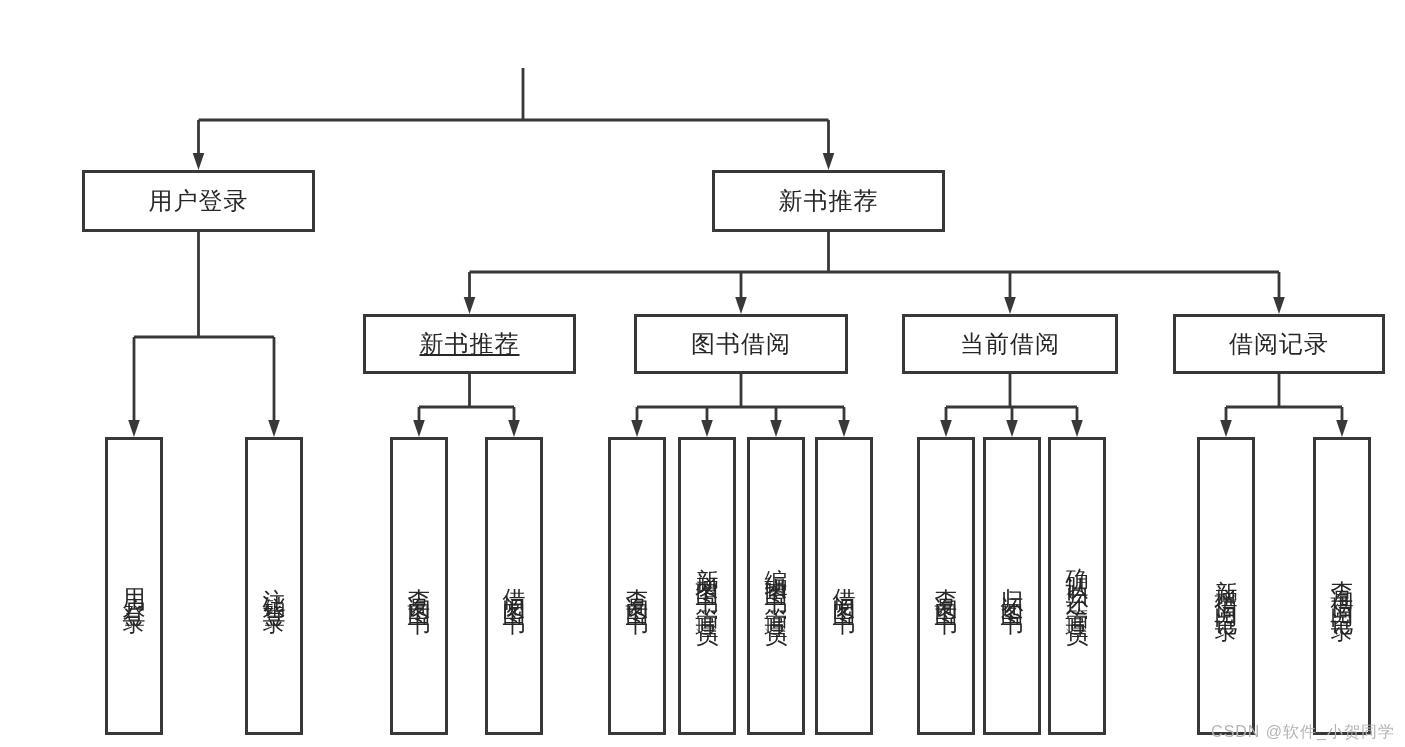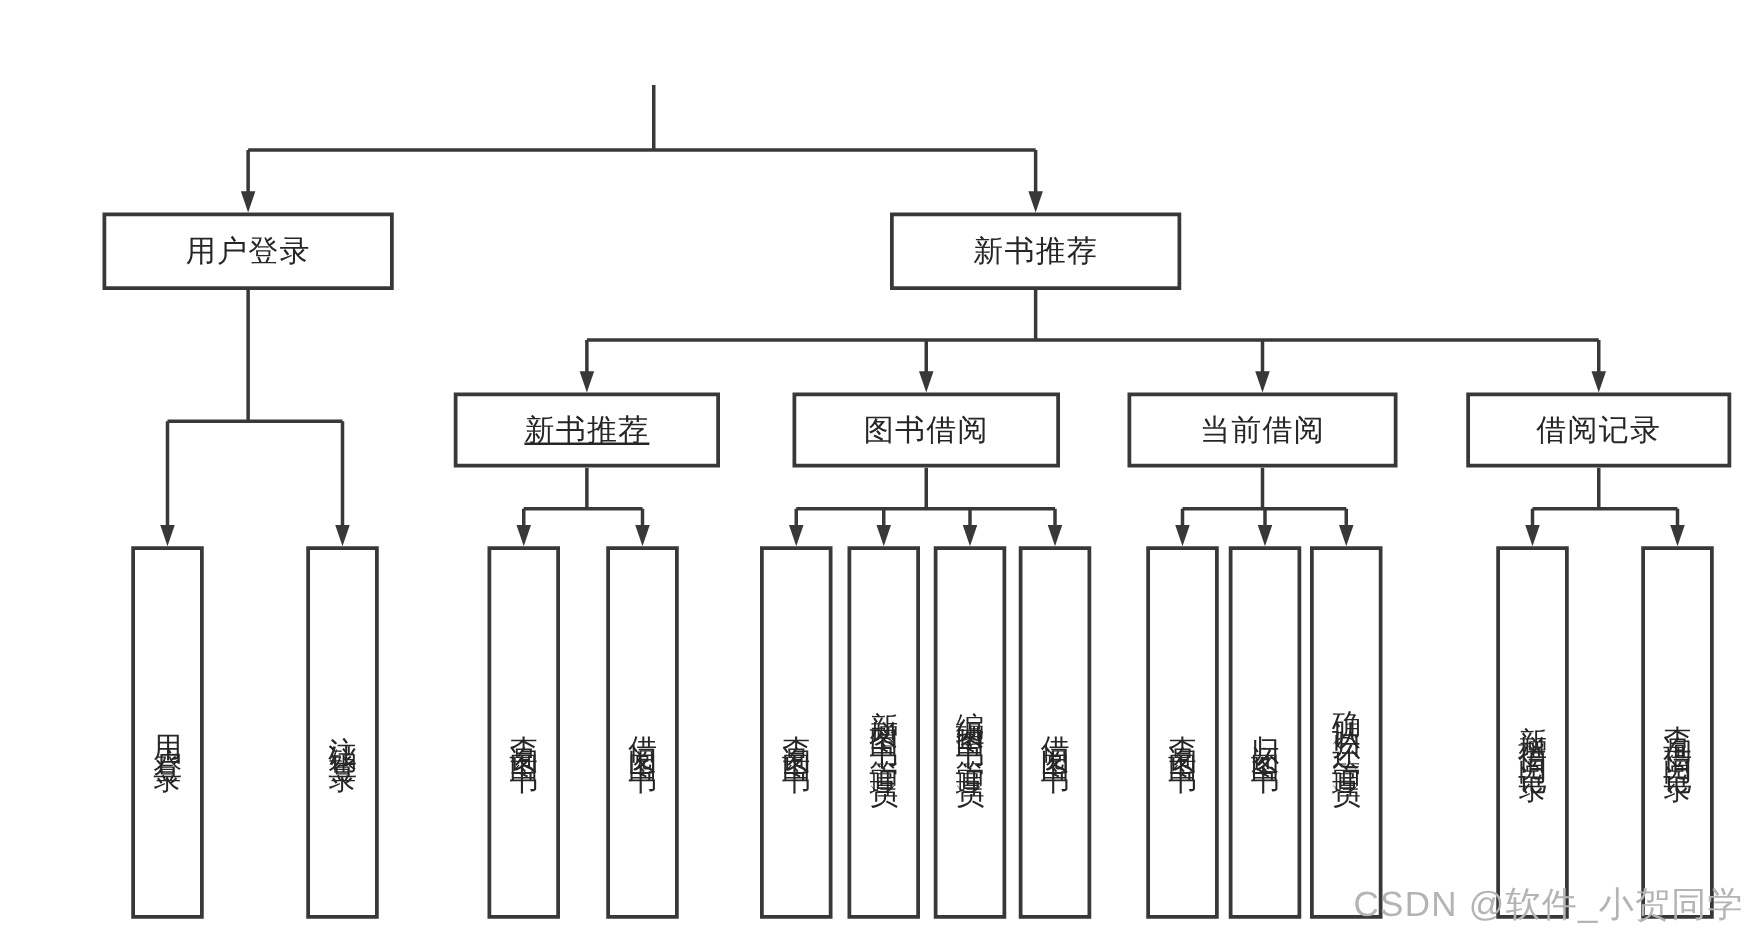--- a/index.html
+++ b/index.html
@@ -33,21 +33,21 @@
     text-orientation:upright;
     font-size:23px;
     letter-spacing:8px;
     line-height:1;
     color:var(--text);
   }
   #watermark{
     position:absolute;
     right:10px;
     bottom:4px;
-    font-size:28px;
+    font-size:16px;
     color:var(--wm);
     letter-spacing:1px;
     z-index:5;
     white-space:nowrap;
   }
 </style>
 </head>
 <body>
 
 <div id="canvas">

